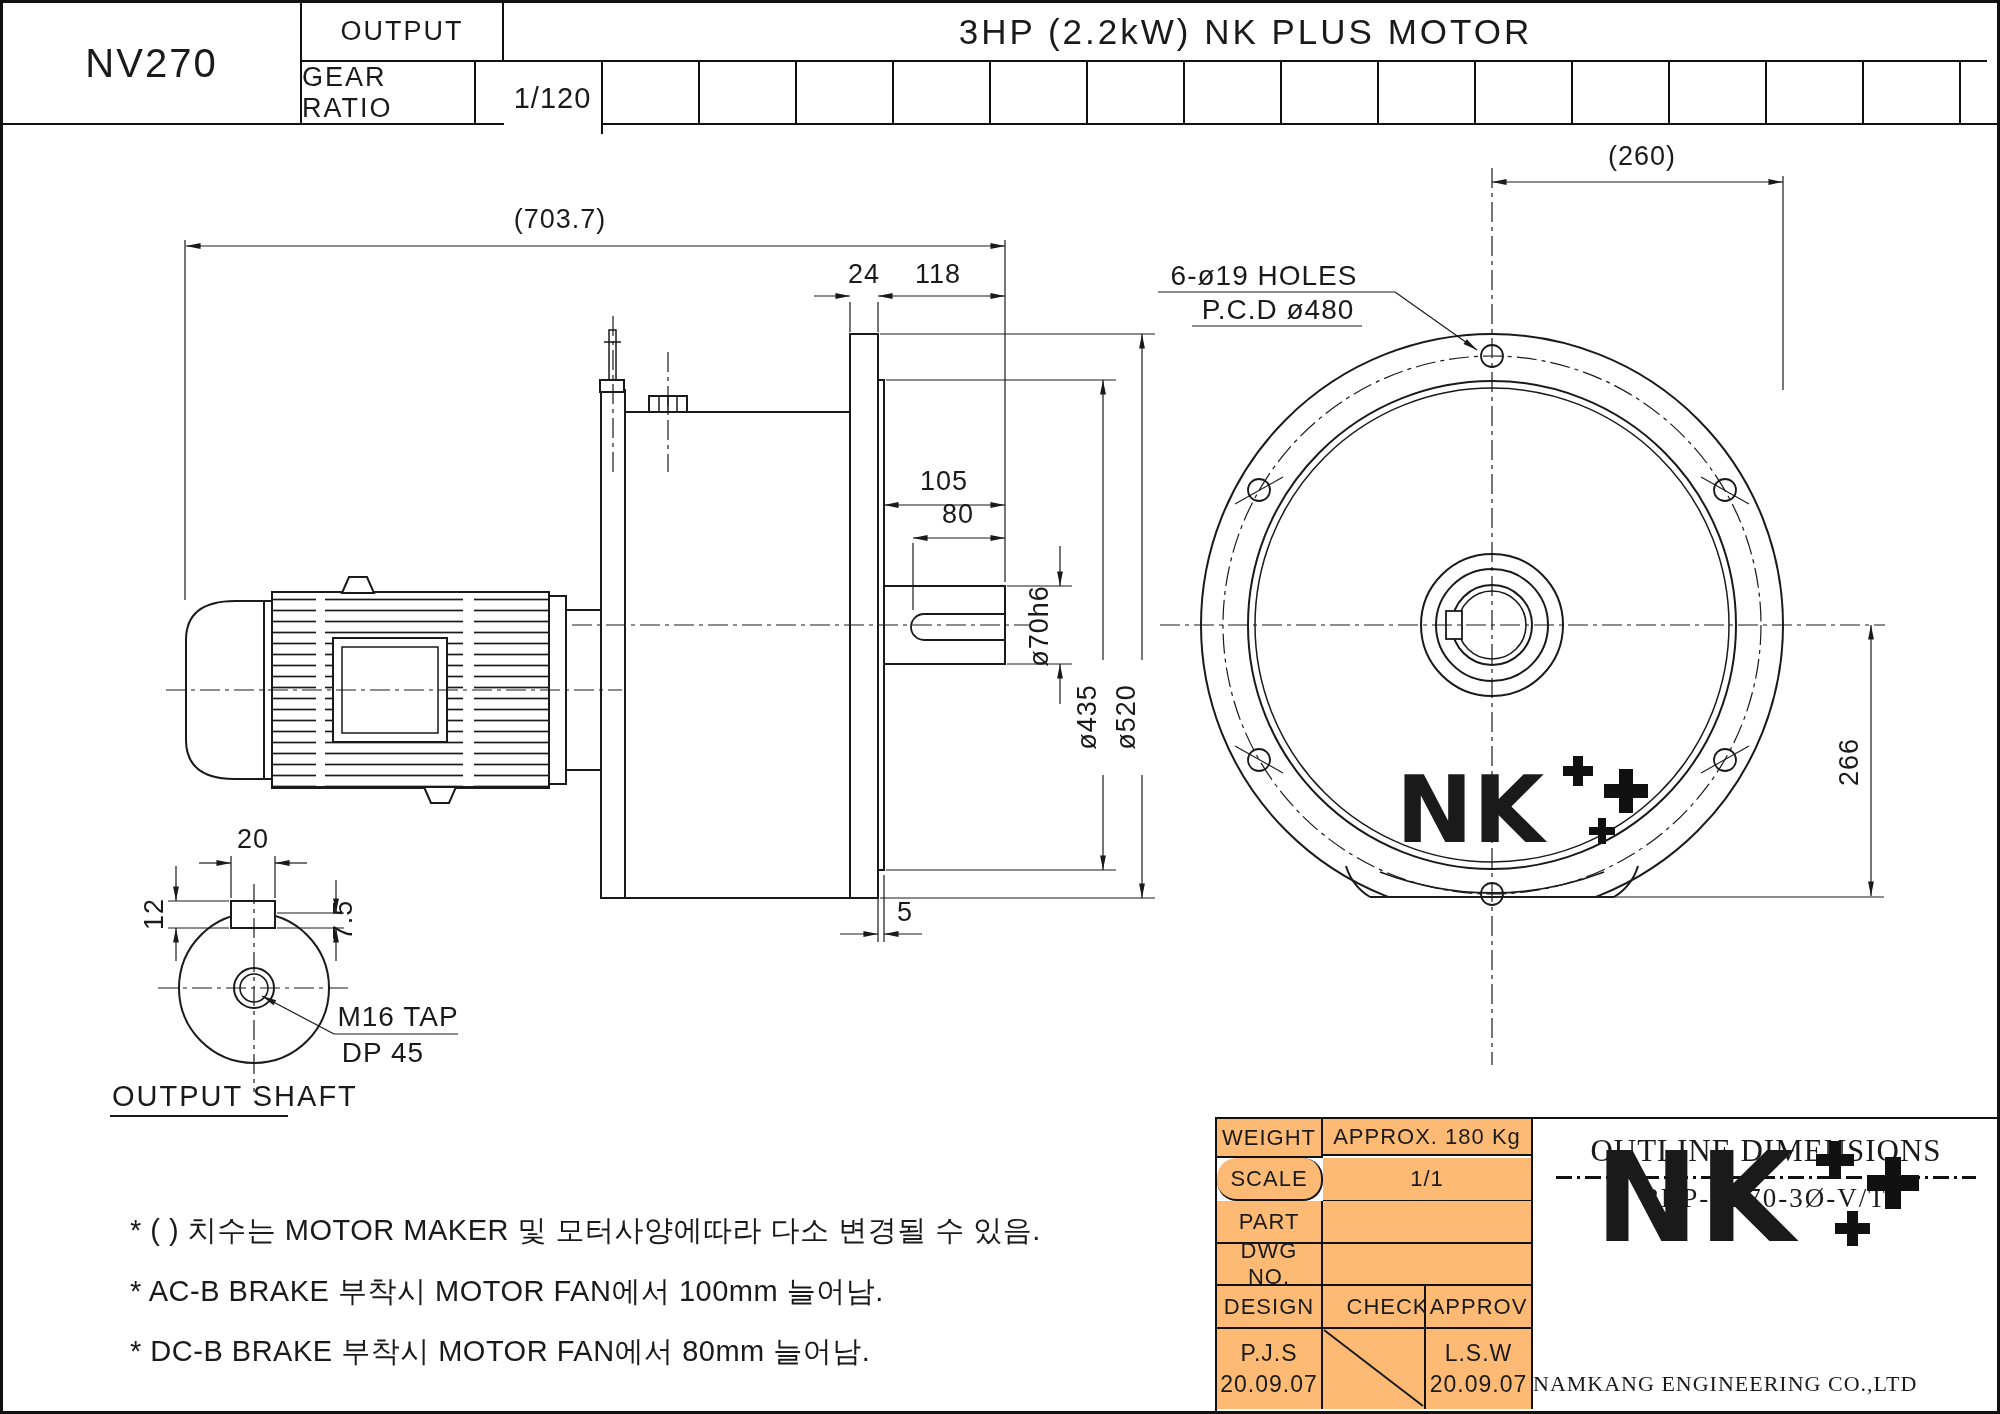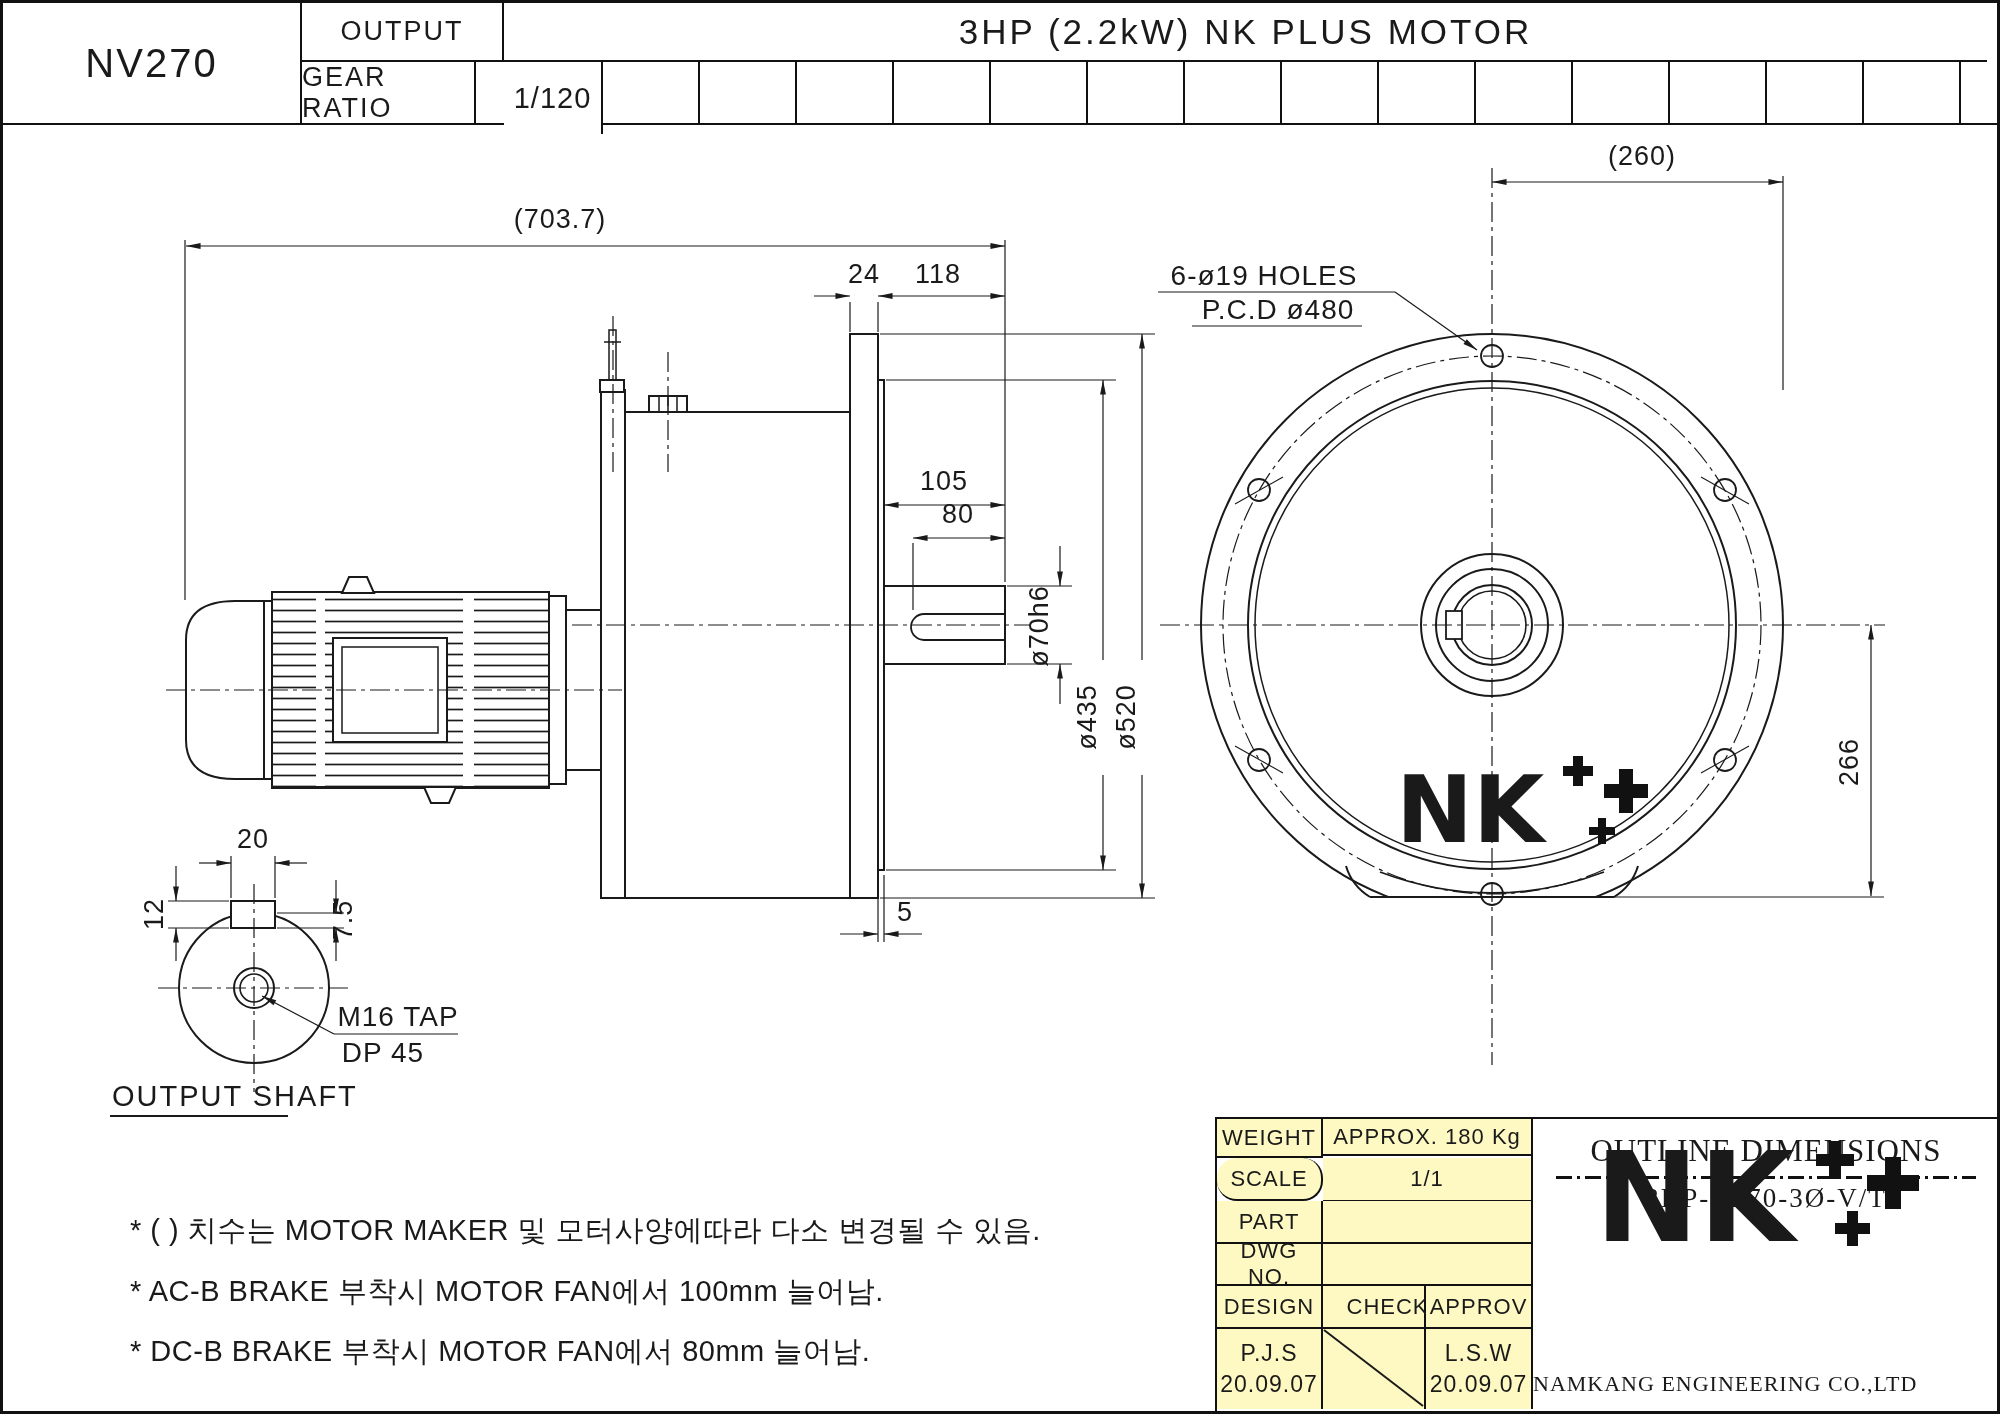--- a/index.html
+++ b/index.html
@@ -18,21 +18,21 @@
   #hdr .model{font-size:40px;letter-spacing:2px;}
   #hdr .lab{font-size:27px;letter-spacing:2px;}
   #hdr .title{font-size:35px;letter-spacing:3px;}
   #hdr .val{font-size:29px;letter-spacing:1px;}
   #emptycells{position:absolute;left:603px;top:62px;width:1394px;height:61px;
      background:repeating-linear-gradient(90deg,transparent 0 95px,#111 95px 97px);}
   
   #tblock{position:absolute;left:1215px;top:1117px;width:782px;height:294px;background:#fff;
      border-top:2.5px solid #111;border-left:2.5px solid #111;box-sizing:border-box;}
   .tc{position:absolute;box-sizing:border-box;display:flex;align-items:center;justify-content:center;
-      font-size:22px;letter-spacing:1px;background:#fef9c3;}
+      font-size:22px;letter-spacing:1px;background:#fdba74;}
   .tc.two{flex-direction:column;line-height:1.35;font-size:23px;}
   .serif{font-family:"Liberation Serif","DejaVu Serif",serif;}
   #tb-right{position:absolute;left:314px;top:0;width:468px;height:290px;border-left:2px solid #111;box-sizing:border-box;}
   #outline-title{margin-top:14px;text-align:center;font-size:31px;letter-spacing:1px;}
   #dashrule{height:3px;width:420px;margin:7px auto 4px auto;
      background:repeating-linear-gradient(90deg,#111 0 16px,transparent 16px 21px,#111 21px 24px,transparent 24px 29px);}
   #model-code{text-align:center;font-size:27px;letter-spacing:2px;}
   #company{position:absolute;bottom:12px;width:100%;text-align:left;font-size:22px;letter-spacing:1px;}
 </style>
 </head>

